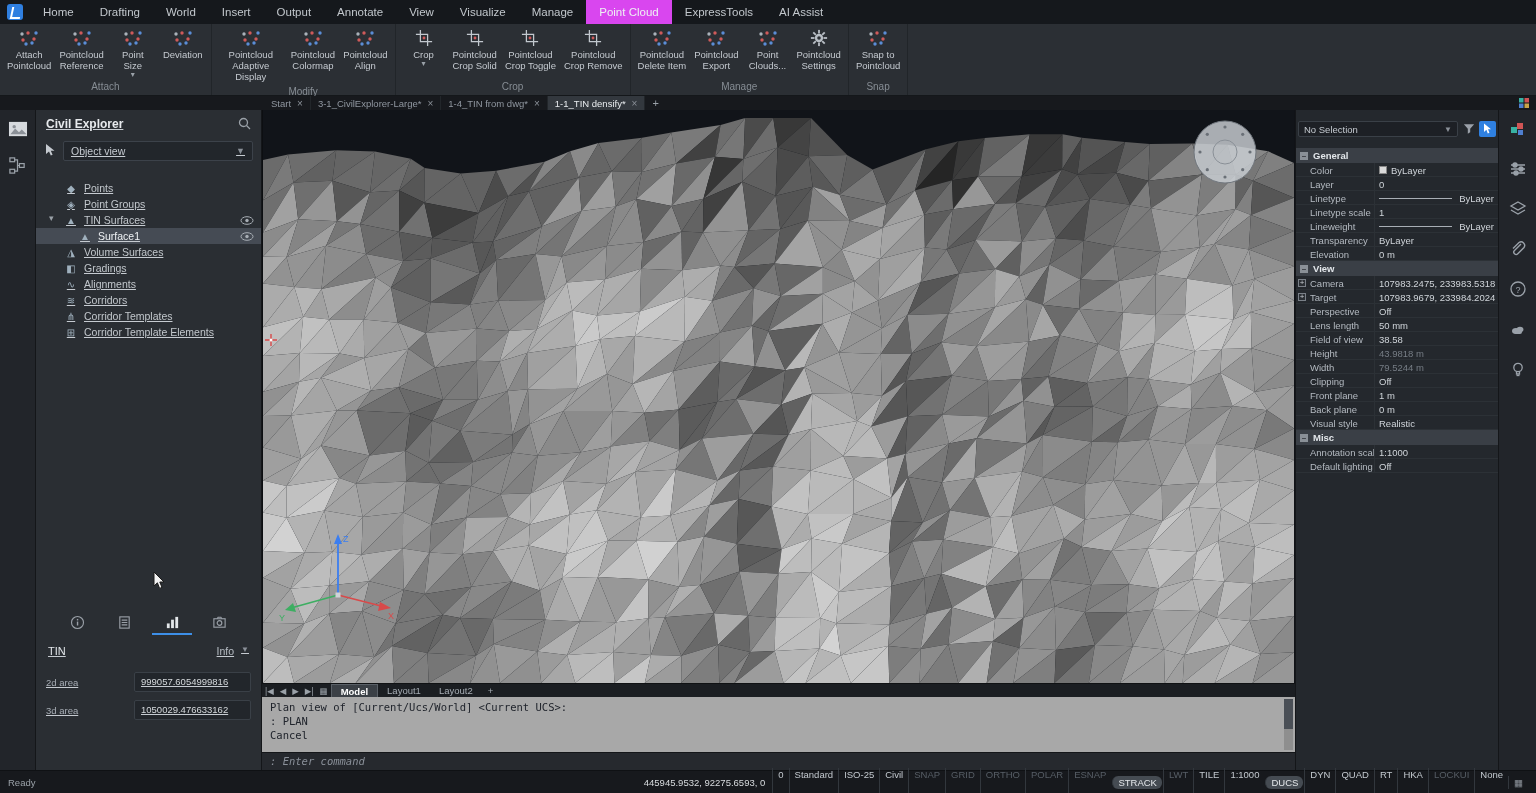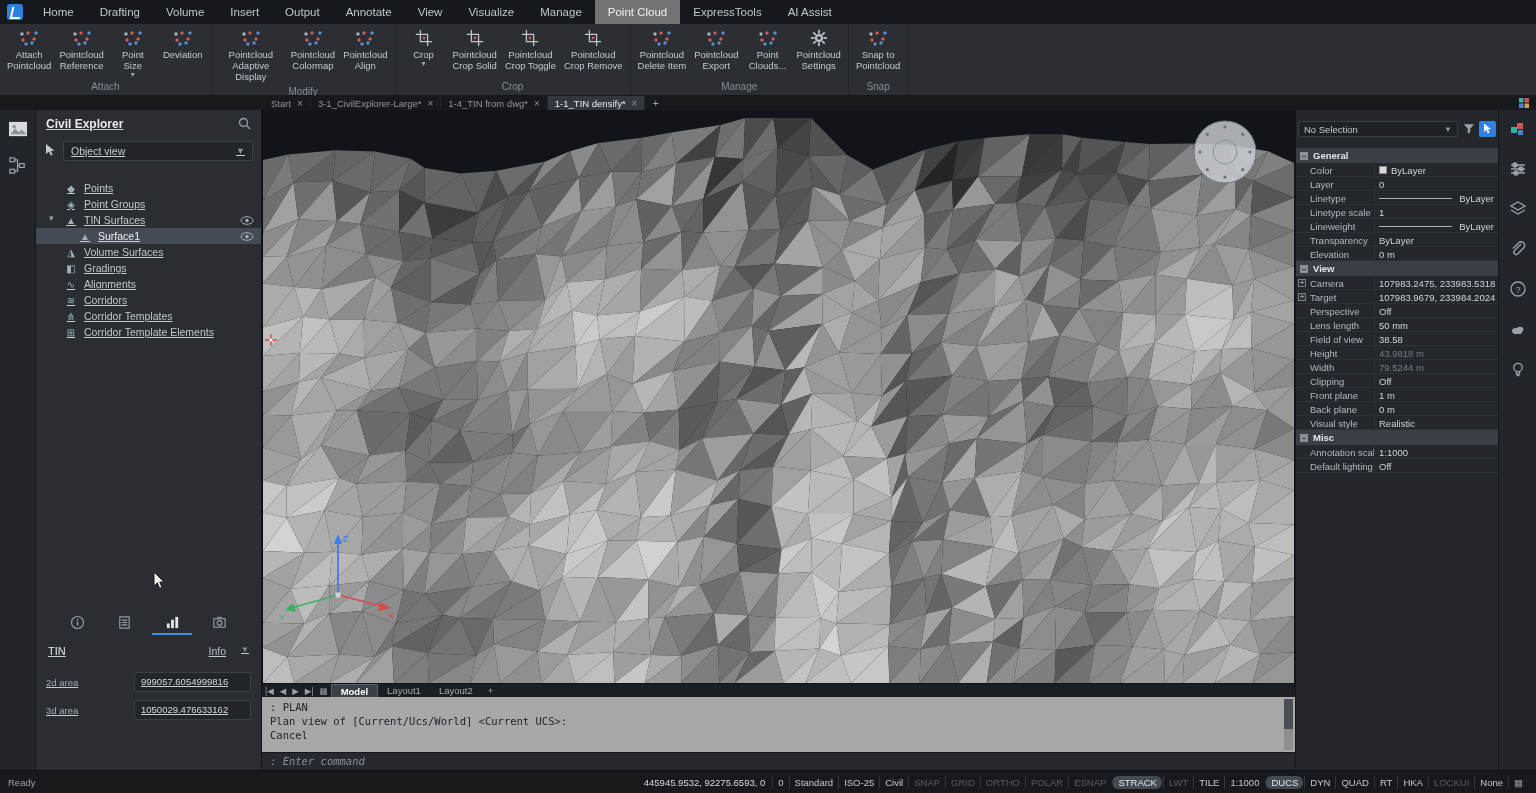--- a/index.html
+++ b/index.html
@@ -6,21 +6,21 @@
   html,body { width:1536px; height:793px; overflow:hidden; }
   body { font-family:"Liberation Sans", sans-serif; font-size:11px; color:#c6cbd1; background:#1b1e22; user-select:none; }
   #app { position:relative; width:1536px; height:793px; display:flex; flex-direction:column; }
 
   
   .menubar { height:24px; background:#15181c; display:flex; align-items:stretch; flex:0 0 24px; }
   .app-logo { width:30px; display:flex; align-items:center; justify-content:center; }
   .app-logo span { width:16px; height:16px; background:#2f7fe0; border-radius:3px; display:block; position:relative; }
   .app-logo span::after { content:""; position:absolute; left:4px; top:3px; width:8px; height:10px; border-left:2px solid #fff; border-bottom:2px solid #fff; transform:skewX(-12deg); }
   .menu-item { padding:0 13px; display:flex; align-items:center; font-size:11.5px; color:#c2c7cc; cursor:default; }
-  .menu-item.active { background:#737373; color:#eef1f4; }
+  .menu-item.active { background:#d946ef; color:#eef1f4; }
 
   
   .ribbon { height:72px; background:#2b2f34; display:flex; border-bottom:1px solid #14171a; flex:0 0 72px; }
   .rb-group { display:flex; flex-direction:column; border-right:1px solid #212529; }
   .rb-row { flex:1; display:flex; align-items:stretch; padding:3px 3px 0 3px; }
   .rb-btn { min-width:50px; max-width:72px; padding:2px 4px; display:flex; flex-direction:column; align-items:center; font-size:9.5px; line-height:1.18; text-align:center; color:#c5cad0; cursor:default; border-radius:2px; }
   .rb-icon { height:19px; display:block; margin-bottom:1px; }
   .rb-label { white-space:pre-line; }
   .rb-dd { color:#9aa1a8; font-size:8px; line-height:7px; }
   .rb-grouplabel { height:15px; text-align:center; font-size:10px; color:#868d94; padding-top:1px; }
@@ -54,21 +54,21 @@
   .tree-chevron { position:absolute; left:13px; top:1px; font-size:9px; color:#9aa1a8; }
   .tree-icon { width:14px; margin-right:6px; font-size:10px; color:#9fb0bd; text-align:center; }
   .tree-label { flex:1; white-space:nowrap; overflow:hidden; }
   .tree-eye { margin-left:auto; padding-right:7px; display:flex; align-items:center; }
   .exp-spacer { flex:1; }
   .panel-tabs { height:26px; display:flex; align-items:center; justify-content:space-around; padding:0 18px; }
   .panel-tab { width:40px; height:24px; display:flex; align-items:center; justify-content:center; color:#9aa0a8; cursor:default; border-bottom:2px solid transparent; }
   .panel-tab.active { color:#e3e7ea; border-bottom:2px solid #3d8fe8; }
   .tin-header { height:30px; display:flex; align-items:center; padding:0 12px; }
   .tin-title { font-size:11px; color:#e2e6ea; flex:1; }
-  .tin-mode { font-size:10.5px; color:#b7bdc4; display:flex; align-items:flex-start; gap:15px; }
+  .tin-mode { font-size:10.5px; color:#b7bdc4; display:flex; align-items:flex-start; gap:7px; }
   .tin-mode .chev { font-size:8px; color:#8a9098; }
   .info-rows { padding:2px 10px 0 10px; }
   .info-row { display:flex; align-items:center; height:28px; }
   .info-label { width:88px; font-size:9.5px; color:#a8aeb6; padding-right:6px; }
   .info-value { flex:1; height:20px; line-height:18px; background:#22262b; border:1px solid #3a4047; border-radius:2px; padding:0 6px; font-size:9.5px; color:#d6dadd; overflow:hidden; white-space:nowrap; }
   .info-value.focused { border-color:#747b83; }
   .exp-bottom-pad { height:46px; }
 
   
   .center-col { width:1033px; display:flex; flex-direction:column; }
@@ -104,37 +104,37 @@
   .swatch { width:8px; height:8px; background:#d9d9d9; border:1px solid #888; display:inline-block; flex:0 0 auto; }
   .ltline { flex:1; height:0; border-top:1px solid #a8aeb5; margin-right:3px; }
 
   
   .statusbar { height:23px; background:#17191d; border-top:1px solid #0f1114; display:flex; align-items:center; padding:0 8px; font-size:9.5px; flex:0 0 23px; }
   .status-ready { color:#9aa1a8; }
   .status-right { margin-left:auto; display:flex; align-items:center; }
   .status-coords { color:#d8dcdf; padding:0 7px; }
   .status-item { padding:1px 5px; border-left:1px solid #32373d; color:#c3c9cf; white-space:nowrap; }
   .status-item.dim { color:#575e66; }
-  .status-item.boxed { background:#454b52; color:#e5e8eb; border-radius:6px; margin:0 1px; border-left:1px solid #32373d; }
+  .status-item.boxed { background:#454b52; color:#e5e8eb; border-radius:6px; margin:8px 1px; border-left:1px solid #32373d; }
 
   .cursor-pointer { position:absolute; z-index:60; pointer-events:none; }
 </style>
 </head>
 <body>
 
 <div id="app">
 
   <div class="menubar">
     <div class="app-logo">
         <span></span>
       </div>
     <div style="display:flex">
         <div class="menu-item">Home</div>
         <div class="menu-item">Drafting</div>
-        <div class="menu-item">Volume</div>
+        <div class="menu-item">World</div>
         <div class="menu-item">Insert</div>
         <div class="menu-item">Output</div>
         <div class="menu-item">Annotate</div>
         <div class="menu-item">View</div>
         <div class="menu-item">Visualize</div>
         <div class="menu-item">Manage</div>
         <div class="menu-item active">Point Cloud</div>
         <div class="menu-item">ExpressTools</div>
         <div class="menu-item">AI Assist</div>
       </div>
@@ -1545,22 +1545,22 @@
           </span>
         <span style="display:flex">
             <span class="model-tab active">Model</span>
             <span class="model-tab">Layout1</span>
             <span class="model-tab">Layout2</span>
           </span>
         <span class="model-add">+</span>
       </div>
       <div class="cmd-history">
         <div>
+            <div class="cmd-line">Plan view of [Current/Ucs/World] &lt;Current UCS&gt;:</div>
             <div class="cmd-line">: PLAN</div>
-            <div class="cmd-line">Plan view of [Current/Ucs/World] &lt;Current UCS&gt;:</div>
             <div class="cmd-line">Cancel</div>
           </div>
         <div class="cmd-scroll">
             <div class="cmd-thumb"></div>
           </div>
       </div>
       <div class="cmd-prompt">: Enter command</div>
     </div>
 
     <div class="props">

